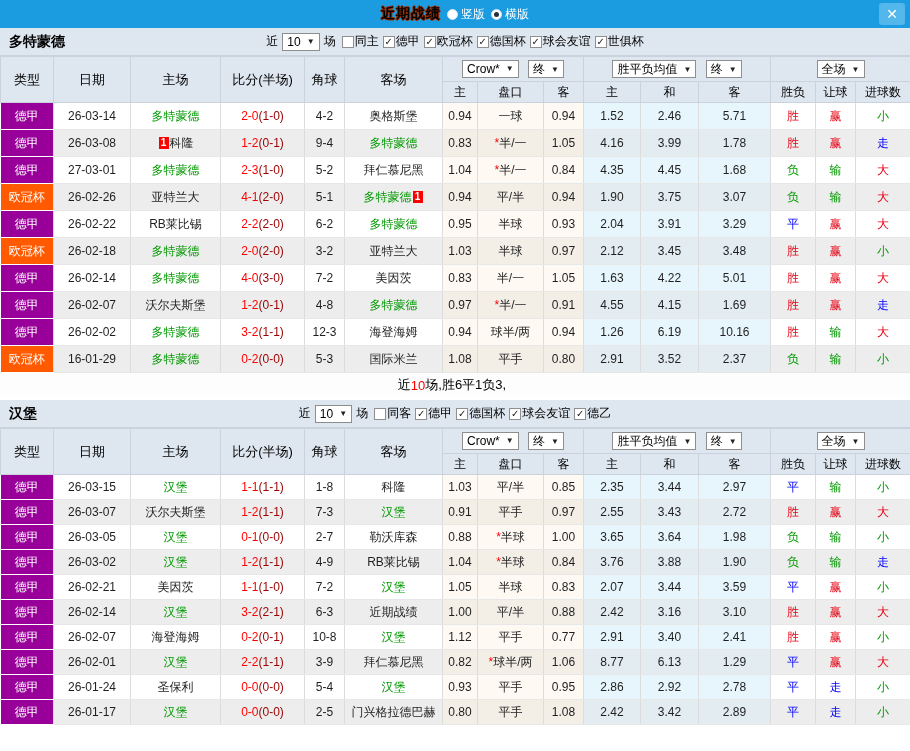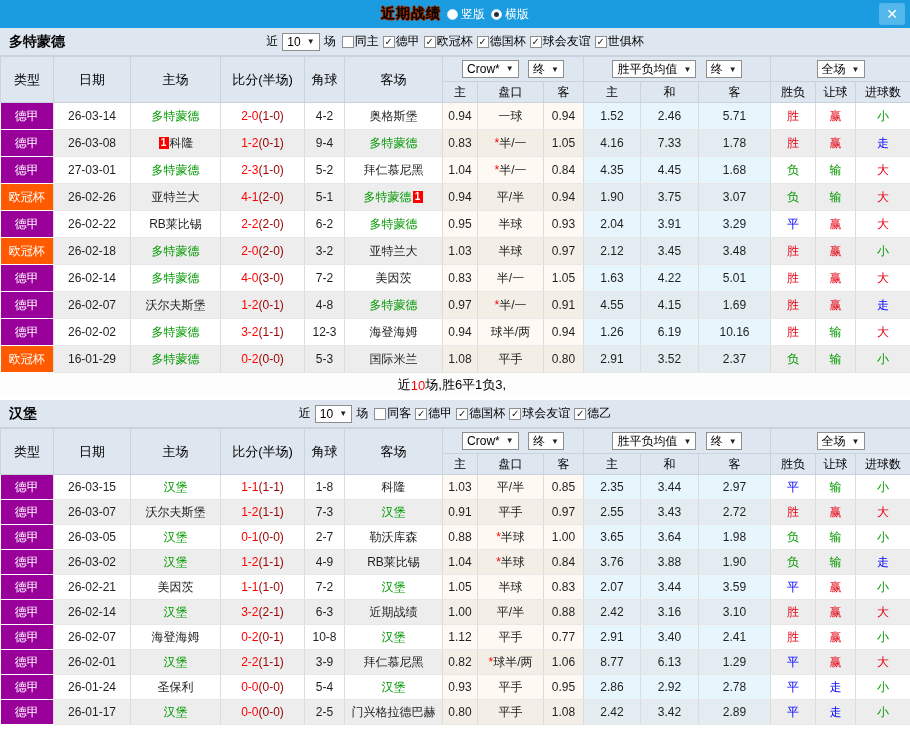--- a/index.html
+++ b/index.html
@@ -246,21 +246,21 @@
     <td class="c-type" style="background: rgb(153, 0, 153);"><span>德甲</span></td>
     <td class="c-date">26-03-08</td>
     <td class="c-home"><span class="red-badge">1</span><span>科隆</span></td>
     <td class="c-score"><span class="ft">1-2</span><span class="ht">(0-1)</span></td>
     <td class="c-corner">9-4</td>
     <td class="c-away"><span class="focus">多特蒙德</span></td>
     <td class="c-odds">0.83</td>
     <td class="c-odds"><span class="star">*</span><span>半/一</span></td>
     <td class="c-odds">1.05</td>
     <td class="c-avg">4.16</td>
-    <td class="c-avg">7.33</td>
+    <td class="c-avg">3.99</td>
     <td class="c-avg">1.78</td>
     <td class="c-res"><span style="color: rgb(230, 0, 18);">胜</span></td>
     <td class="c-res"><span style="color: rgb(230, 0, 18);">赢</span></td>
     <td class="c-res"><span style="color: rgb(0, 0, 255);">走</span></td>
   </tr>
 
   <tr class="odd">
     <td class="c-type" style="background: rgb(153, 0, 153);"><span>德甲</span></td>
     <td class="c-date">27-03-01</td>
     <td class="c-home"><span class="focus">多特蒙德</span></td>

